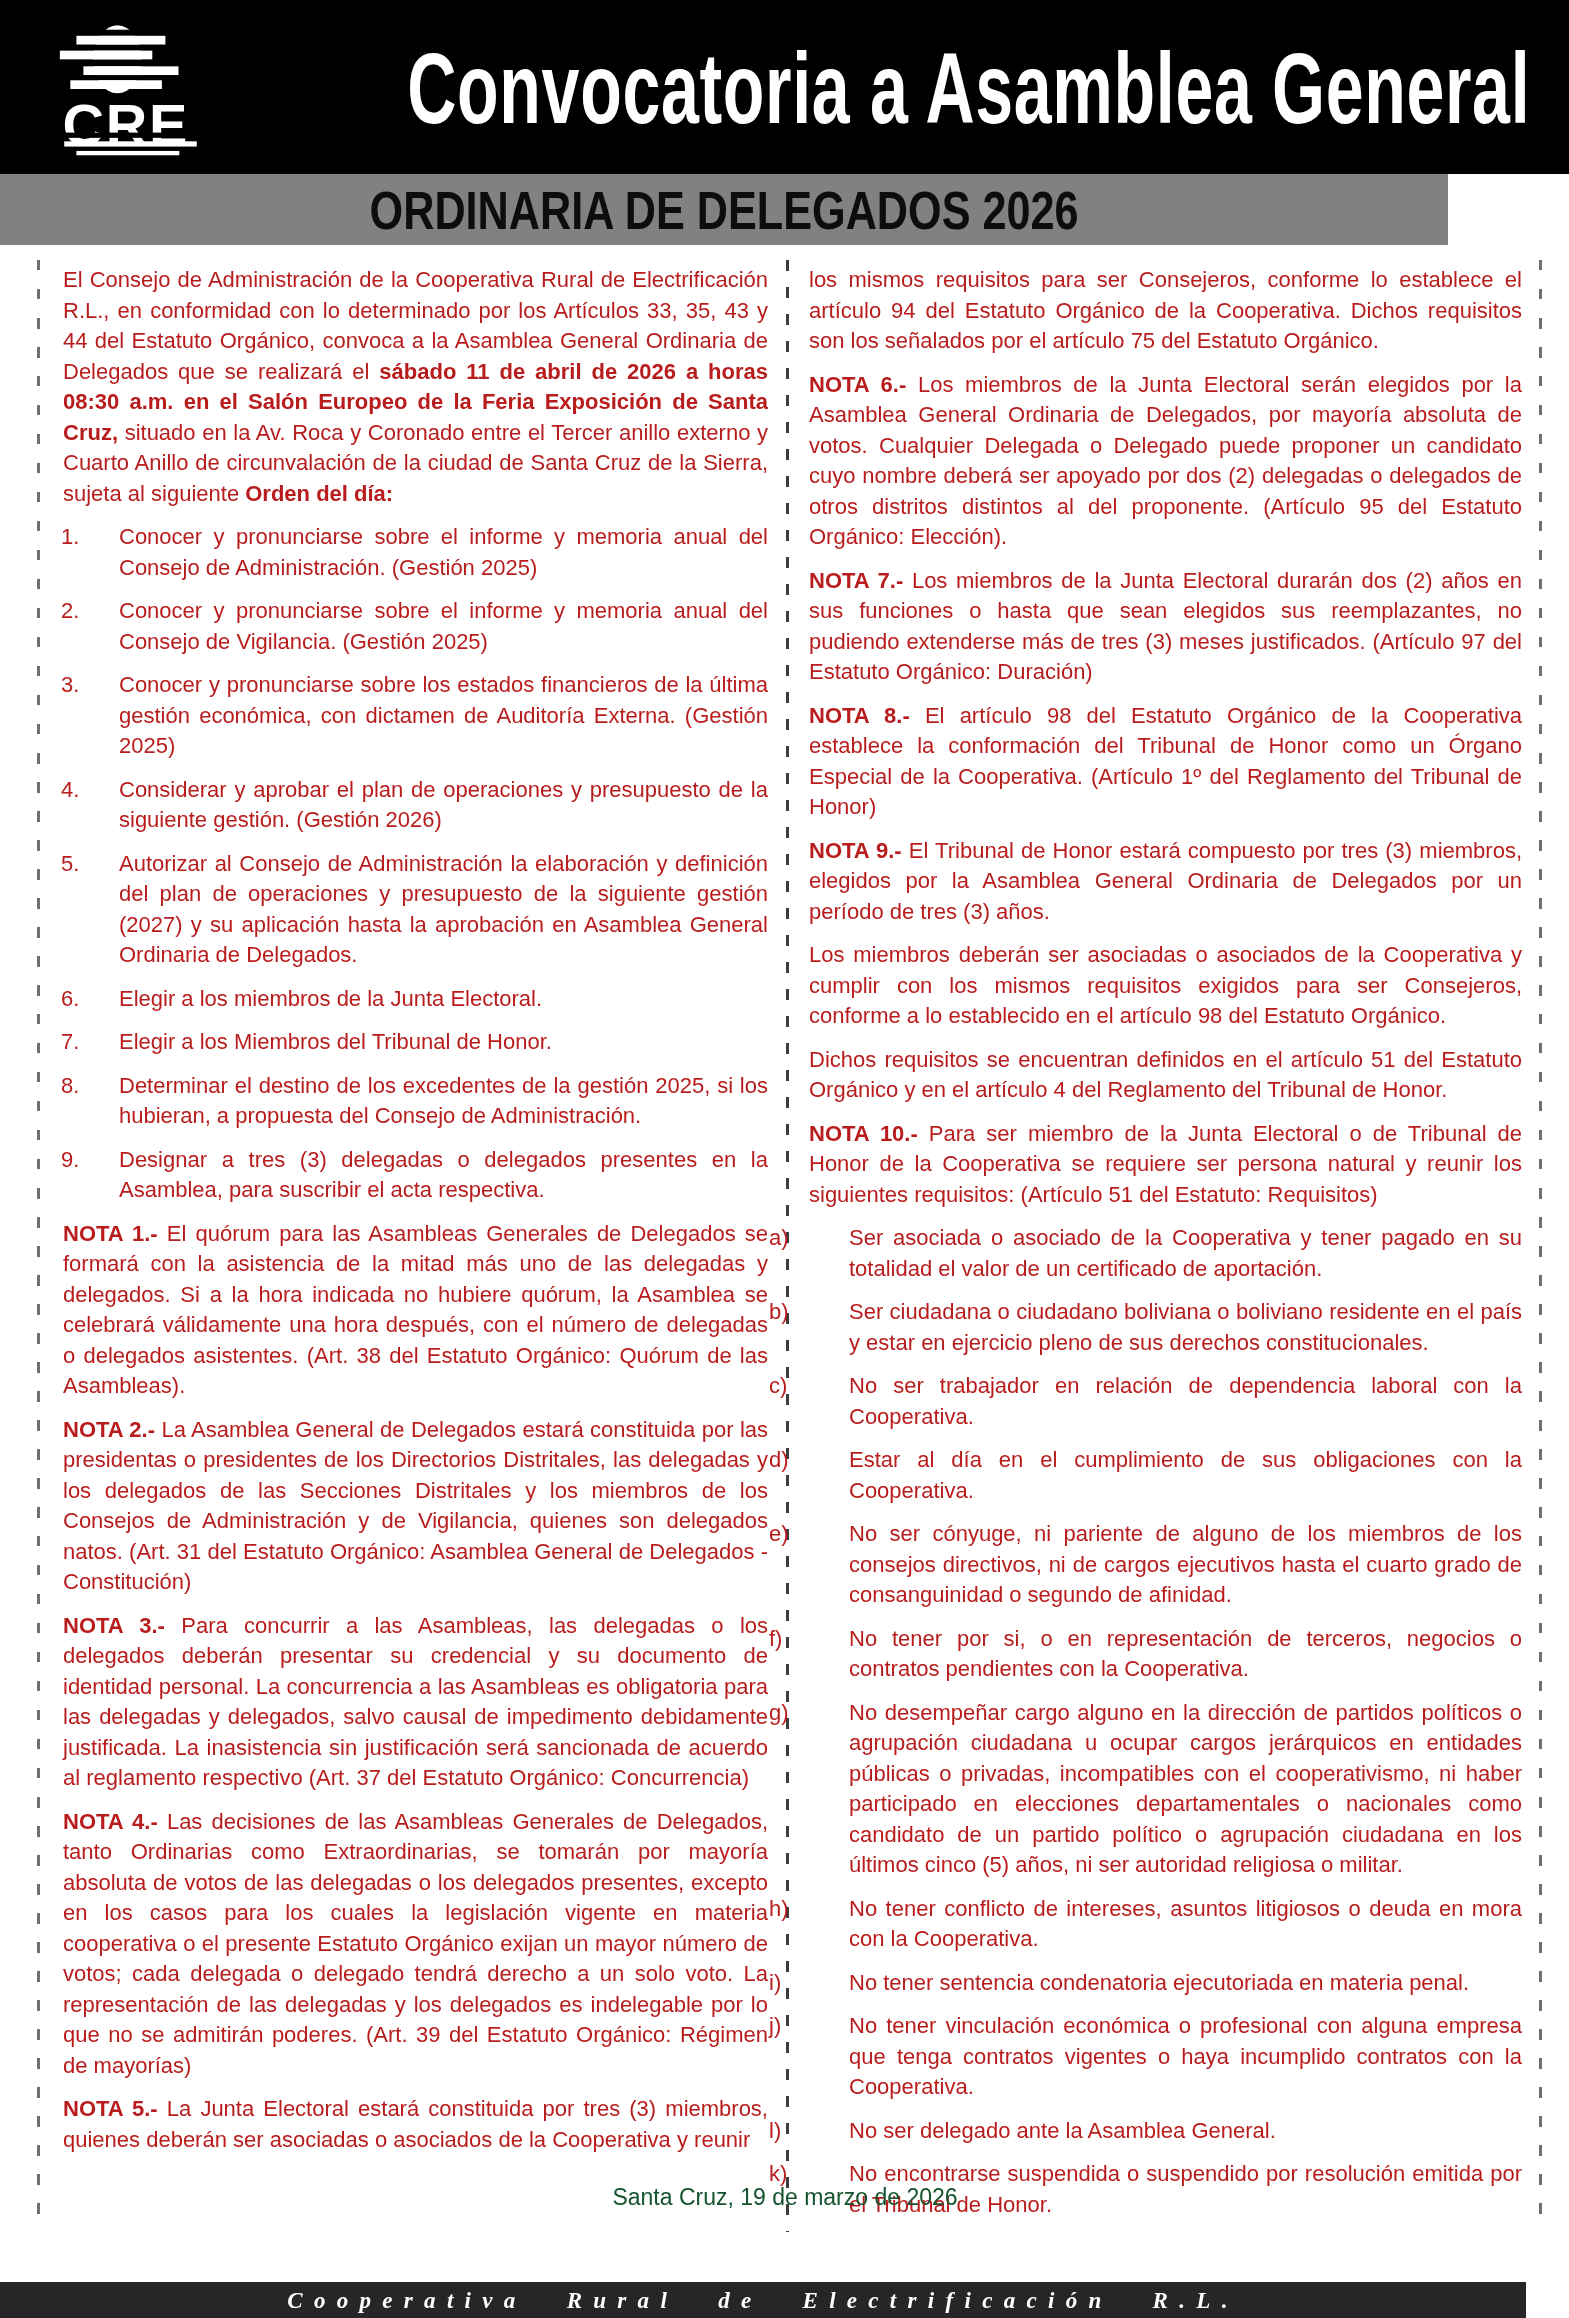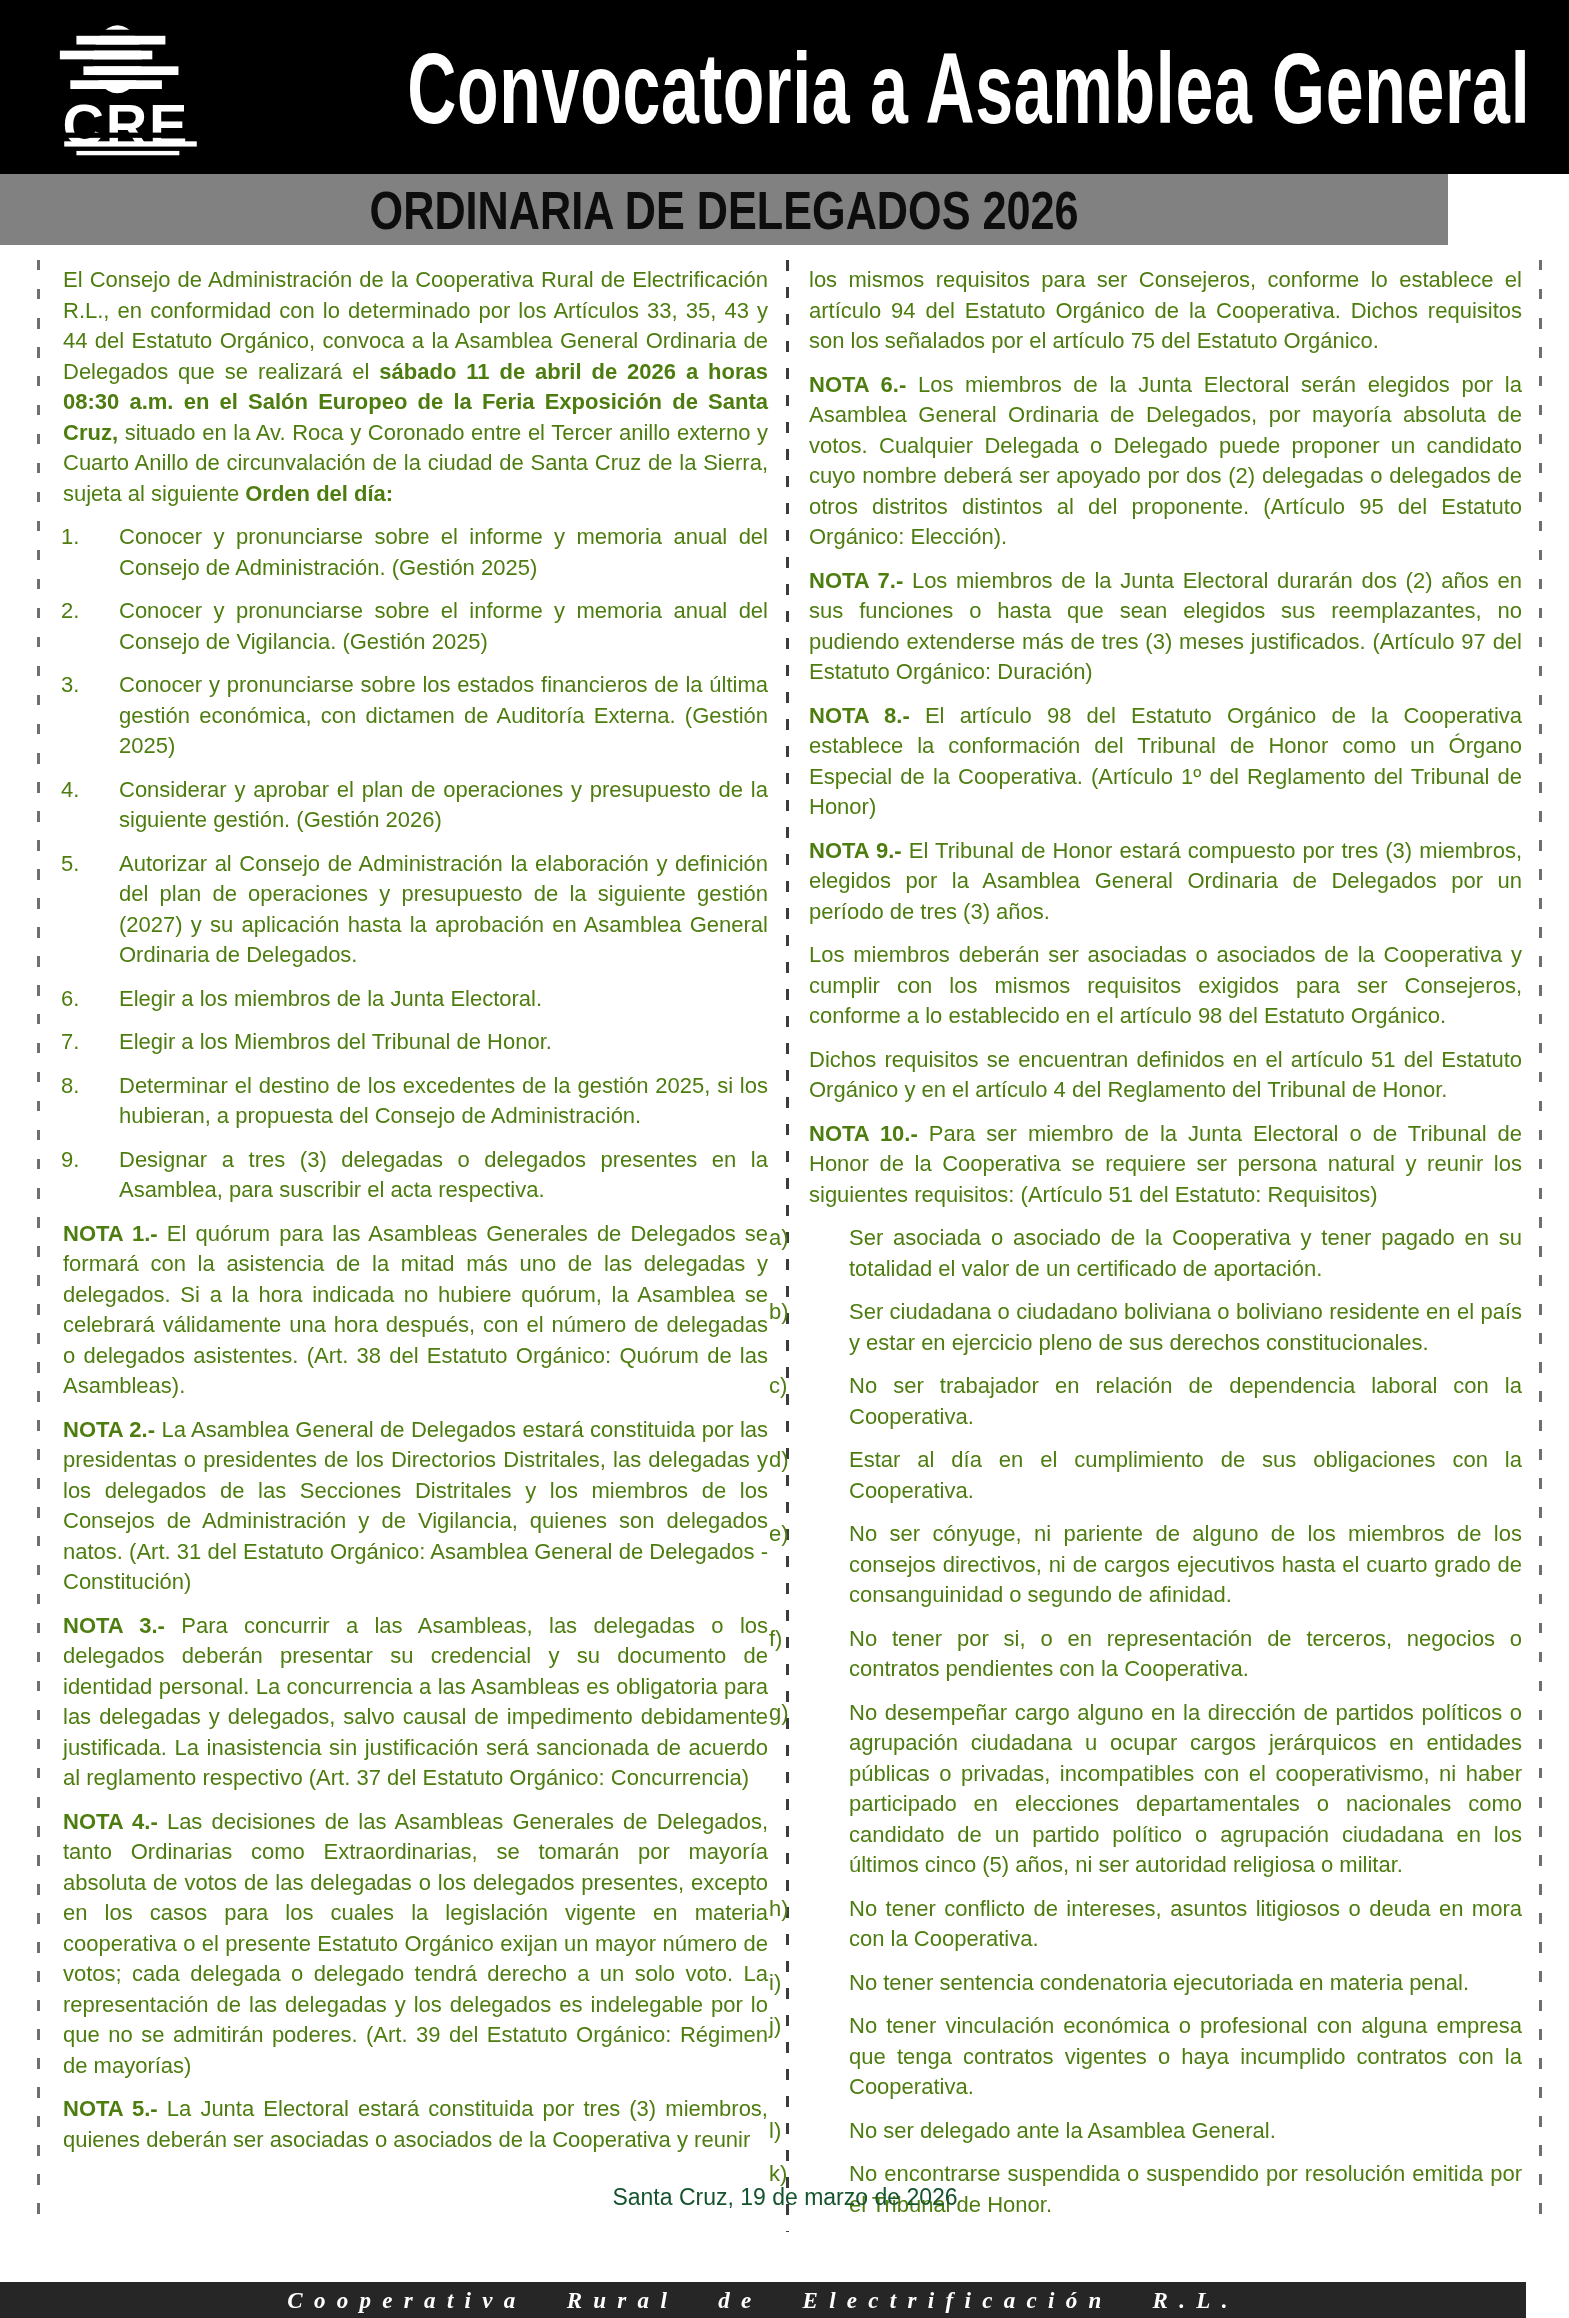--- a/index.html
+++ b/index.html
@@ -21,21 +21,21 @@
     display:inline-block; line-height:72px; font-size:54px; font-weight:bold; color:#0d0d0d;
     transform:scaleX(0.80); transform-origin:center; white-space:nowrap;
   }
   
   .rule { position:absolute; top:260px; width:2.6px; height:1972px;
     background:repeating-linear-gradient(to bottom,#6f6f6f 0 10.5px, transparent 10.5px 29px); }
   .rule-left  { left:37px; }
   .rule-center{ left:786px; background:repeating-linear-gradient(to bottom,#3c3c3c 0 11.3px, transparent 11.3px 27px); }
   .rule-right { left:1539px; }
   
-  .col { position:absolute; top:265px; font-size:22px; line-height:30.5px; text-align:justify; color:#4d7c0f; }
+  .col { position:absolute; top:265px; font-size:22px; line-height:30.5px; text-align:justify; color:#b91c1c; }
   .col-left  { left:63px;  width:705px; }
   .col-right { left:809px; width:713px; }
   .para { margin:0 0 13px 0; }
   .b { font-weight:bold; }
   .agenda { margin:0; }
   .oli { margin:0 0 13px 27px; padding-left:29px; text-indent:-29px; }
   .oli .marker { display:inline-block; width:29px; }
   .lli { margin:0 0 13px 0; padding-left:40px; text-indent:-40px; }
   .lli .marker { display:inline-block; width:40px; }
   

